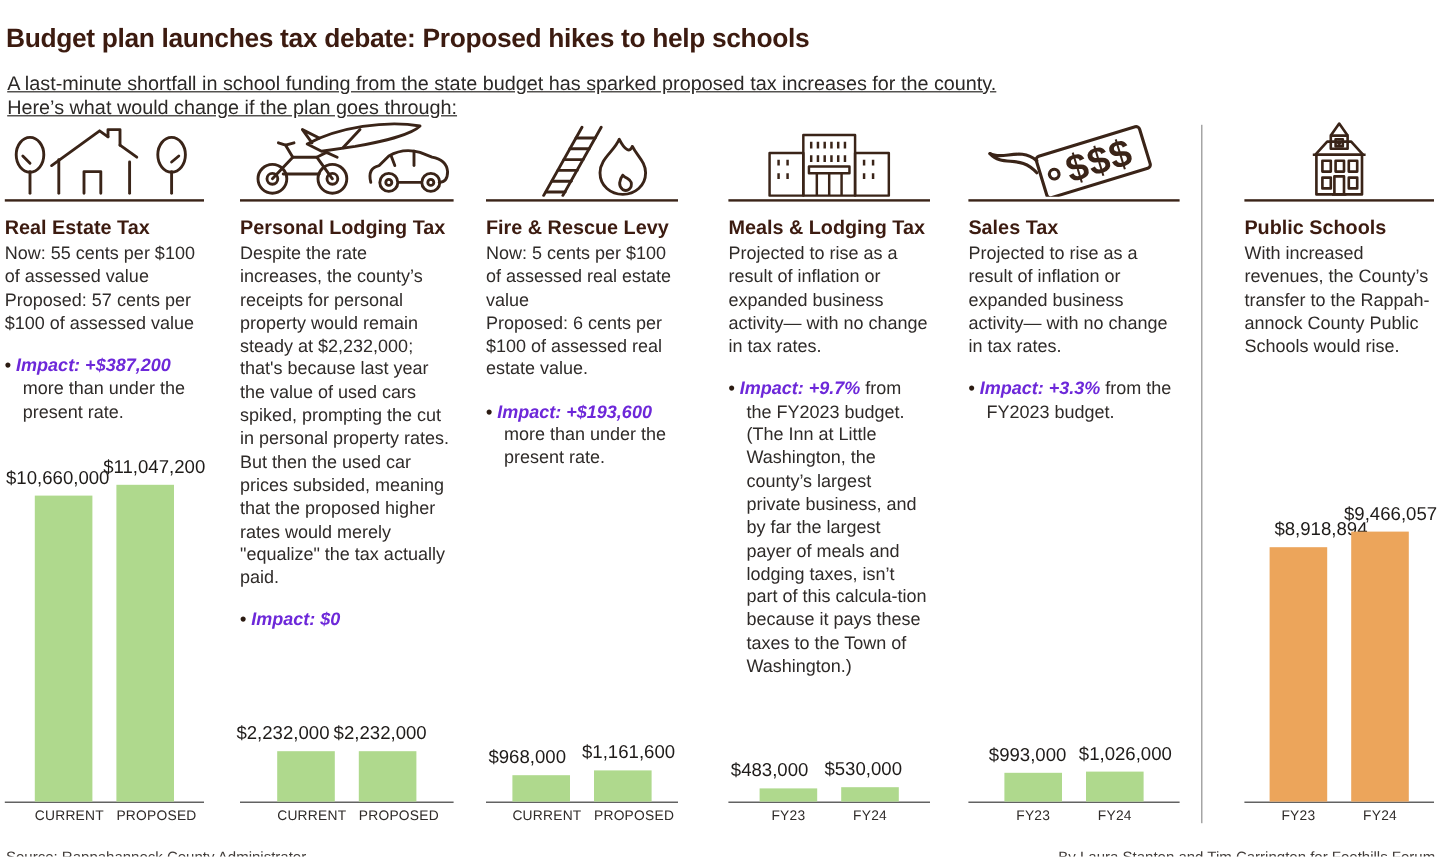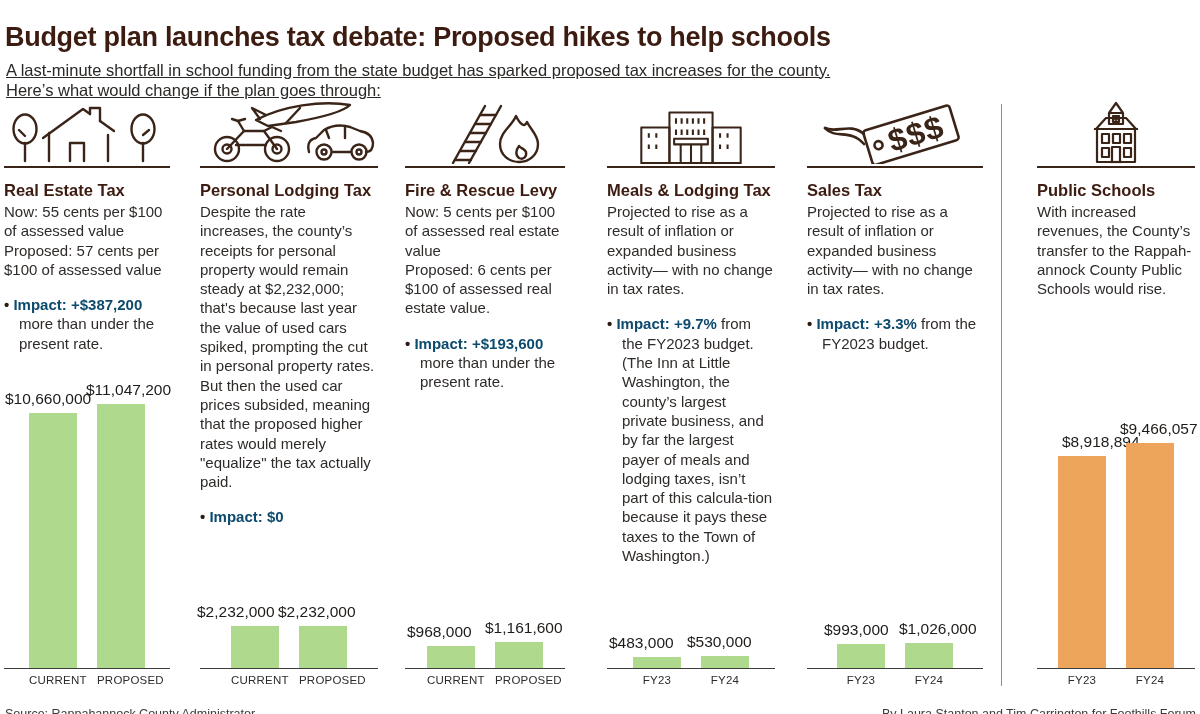--- a/index.html
+++ b/index.html
@@ -1,37 +1,37 @@
 <!DOCTYPE html>
 <html><head>
 <meta charset="utf-8">
 <style>
   html,body{margin:0;padding:0;background:#fff;}
   .page{position:relative;width:1200px;height:714px;background:#fff;overflow:hidden;
         font-family:"Liberation Sans",sans-serif;color:#2f2b29;}
-  .title{position:absolute;left:5px;top:4px;font-size:27px;font-weight:bold;
+  .title{position:absolute;left:5px;top:4px;font-size:22px;font-weight:bold;
          letter-spacing:-0.3px;color:#3c1b10;}
   .subtitle{position:absolute;left:6px;top:43px;font-size:16.5px;line-height:20.5px;
             color:#2b2826;white-space:pre-line;text-decoration:underline;}
   .col{position:absolute;top:96px;height:590px;}
   .c1{left:4px;width:166px;}
   .c2{left:200px;width:178px;}
   .c3{left:405px;width:160px;}
   .c4{left:607px;width:168px;}
   .c5{left:807px;width:176px;}
   .c6{left:1037px;width:158px;}
   .icon-row{height:68px;display:flex;align-items:flex-end;overflow:visible;}
   .icon-left{justify-content:flex-start;}
   .icon-center{justify-content:center;}
   .rule{height:0;border-top:2.5px solid #3a2418;margin-top:2px;}
   .col-title{margin:12px 0 2px 0;font-size:16.5px;line-height:20px;font-weight:bold;color:#3c1b10;}
   .body{margin:0;font-size:15px;line-height:19.3px;white-space:pre-line;color:#2f2b29;}
   .impact{margin:16px 0 0 0;font-size:15px;line-height:19.3px;padding-left:15px;text-indent:-15px;color:#2f2b29;}
   .impact::before{content:"\2022\00a0";font-weight:bold;color:#2b1b12;}
-  .impact .ib{font-weight:bold;color:#0c4a6e;}
+  .impact .ib{font-weight:bold;color:#6d28d9;font-style:italic;}
   .chart{position:absolute;left:0;right:0;bottom:0;}
   .bars{display:flex;justify-content:center;align-items:flex-end;gap:20px;
         border-bottom:1.6px solid #3c3c3c;position:relative;}
   .bar-wrap{width:48px;position:relative;}
   .bar{width:100%;}
   .vlabel{position:absolute;font-size:15.5px;color:#1e1b19;white-space:nowrap;}
   .ticks{display:flex;justify-content:center;gap:20px;padding-top:5px;}
   .tick{width:48px;text-align:center;font-size:11.5px;letter-spacing:0.2px;color:#2f2b29;white-space:nowrap;}
   .divider{position:absolute;left:1001px;top:104px;width:1px;height:582px;background:#8f8f8f;}
   .source{position:absolute;left:5px;top:694px;font-size:12.5px;color:#3f3a37;}

